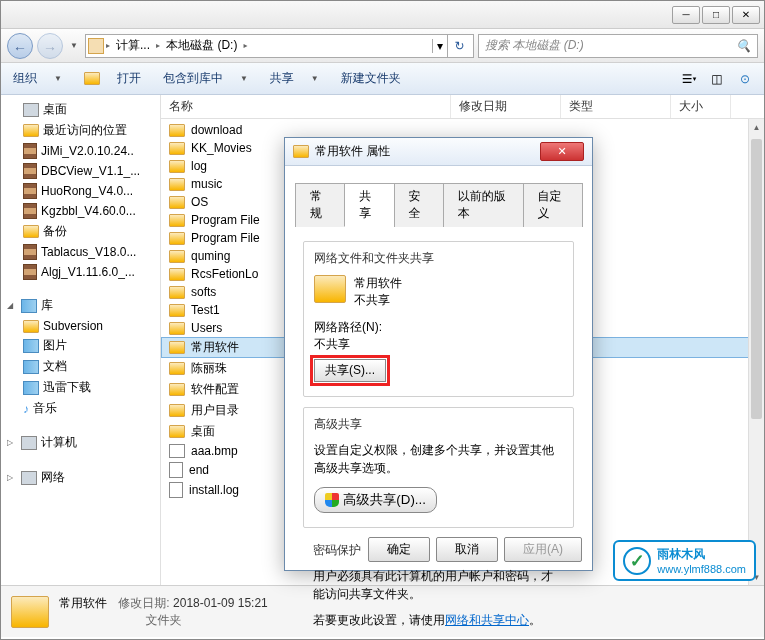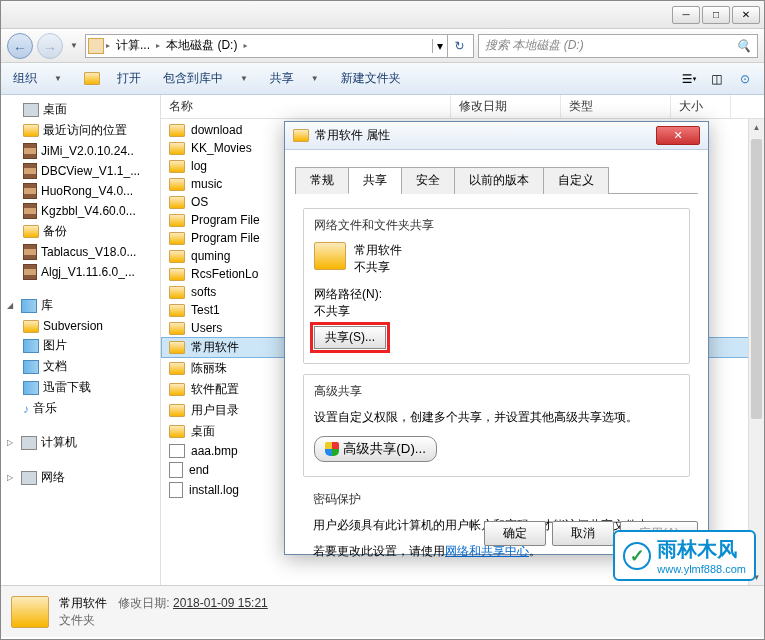--- a/index.html
+++ b/index.html
@@ -45,21 +45,21 @@
     
     
     .file-area { flex: 1; display: flex; flex-direction: column; position: relative; }
     .file-headers { display: flex; height: 24px; border-bottom: 1px solid #e0e0e0; align-items: center; }
     .file-header { padding: 0 8px; color: #333; cursor: pointer; border-right: 1px solid #e8e8e8; height: 100%; display: flex; align-items: center; }
     .file-list { flex: 1; overflow-y: auto; padding: 2px 0; }
     .file-row { display: flex; align-items: center; gap: 6px; padding: 2px 8px; cursor: pointer; }
     .file-row.selected { background: #cde6f7; border: 1px solid #7bb2e0; padding: 1px 7px; }
     
     
-    .dialog { position: absolute; left: 283px; top: 120px; width: 425px; height: 434px; background: #fff; border: 1px solid #6b8aab; box-shadow: 0 4px 20px rgba(0,0,0,0.3); z-index: 100; }
+    .dialog { position: absolute; left: 283px; top: 136px; width: 309px; height: 434px; background: #fff; border: 1px solid #6b8aab; box-shadow: 0 4px 20px rgba(0,0,0,0.3); z-index: 100; }
     .dialog-title { height: 28px; background: linear-gradient(to bottom, #fafcfe, #e3ecf7); display: flex; align-items: center; padding: 0 8px; gap: 6px; border-bottom: 1px solid #c0cdde; }
     .dialog-close { margin-left: auto; width: 44px; height: 19px; background: linear-gradient(to bottom, #e77, #c33); color: #fff; border: 1px solid #a22; border-radius: 2px; display: flex; align-items: center; justify-content: center; font-size: 11px; cursor: pointer; }
     .dialog-body { padding: 16px 10px; }
     .tabs { display: flex; border-bottom: 1px solid #aaa; }
     .tab { padding: 4px 14px; border: 1px solid #aaa; border-bottom: none; margin-right: -1px; background: #f0f0f0; cursor: pointer; position: relative; top: 1px; }
     .tab.active { background: #fff; border-bottom: 1px solid #fff; }
     .tab-content { padding: 14px 8px; }
     .fieldset { border: 1px solid #d0d0d0; border-radius: 2px; padding: 8px 10px 14px; margin-bottom: 10px; }
     .fieldset-title { color: #333; margin-bottom: 8px; }
     .share-info { display: flex; gap: 8px; margin-bottom: 10px; }
@@ -73,21 +73,21 @@
     .dialog-btn { padding: 3px 18px; border: 1px solid #888; background: linear-gradient(to bottom, #fff, #e0e0e0); cursor: pointer; font-size: 12px; border-radius: 2px; }
     .dialog-btn.disabled { color: #999; }
     
     
     .statusbar { height: 52px; border-top: 1px solid #d0d0d0; display: flex; align-items: center; padding: 0 10px; gap: 10px; background: #f5f5f5; }
     .status-folder { width: 38px; height: 32px; background: linear-gradient(to bottom, #fceabb, #f8b500); border: 1px solid #d4a44c; border-radius: 2px; }
     
     
     .watermark { position: absolute; right: 8px; bottom: 58px; background: #fff; border: 2px solid #0a8cd2; border-radius: 6px; padding: 4px 8px; display: flex; align-items: center; gap: 6px; z-index: 200; }
     .watermark-logo { width: 28px; height: 28px; border-radius: 50%; border: 2px solid #0a8cd2; display: flex; align-items: center; justify-content: center; color: #2a9c4a; font-weight: bold; font-size: 18px; }
-    .watermark-text { color: #0a8cd2; font-weight: bold; font-size: 20px; }
+    .watermark-text { color: #0a8cd2; font-weight: bold; font-size: 12px; }
     .watermark-url { color: #0a8cd2; font-size: 11px; }
     .context-hint { position: absolute; right: 60px; top: 510px; color: #333; font-size: 12px; z-index: 50; margin-top: 36px; }
     
     .scrollbar-v { position: absolute; right: 0; top: 24px; bottom: 0; width: 16px; background: #f0f0f0; border-left: 1px solid #ddd; }
     .scrollbar-thumb { position: absolute; left: 2px; right: 2px; top: 20px; height: 280px; background: #cdcdcd; border-radius: 2px; }
     .scrollbar-arrow { position: absolute; left: 0; right: 0; height: 16px; display: flex; align-items: center; justify-content: center; font-size: 8px; color: #666; }
   </style>
 </head>
 <body>
 
@@ -379,23 +379,23 @@
 </div>
 
 <div class="context-hint">超级看图</div>
 
 <div class="statusbar">
   <div class="status-folder"></div>
   <div>
     <div>
       <span style="font-weight:normal;">常用软件</span>
       <span style="color:#666; margin-left:8px;">修改日期:</span>
-      <span style="color:#333;text-decoration:underline;">2018-01-09 15:21</span>
-    </div>
-    <div style="color:#666;">文件夹</div>
+      <span style="color:#333;">2018-01-09 15:21</span>
+    </div>
+    <div style="color:#666;text-align:center;">文件夹</div>
   </div>
 </div>
 
 <div class="watermark">
   <div class="watermark-logo">✓</div>
   <div>
     <div class="watermark-text">雨林木风</div>
     <div class="watermark-url">www.ylmf888.com</div>
   </div>
 </div>

